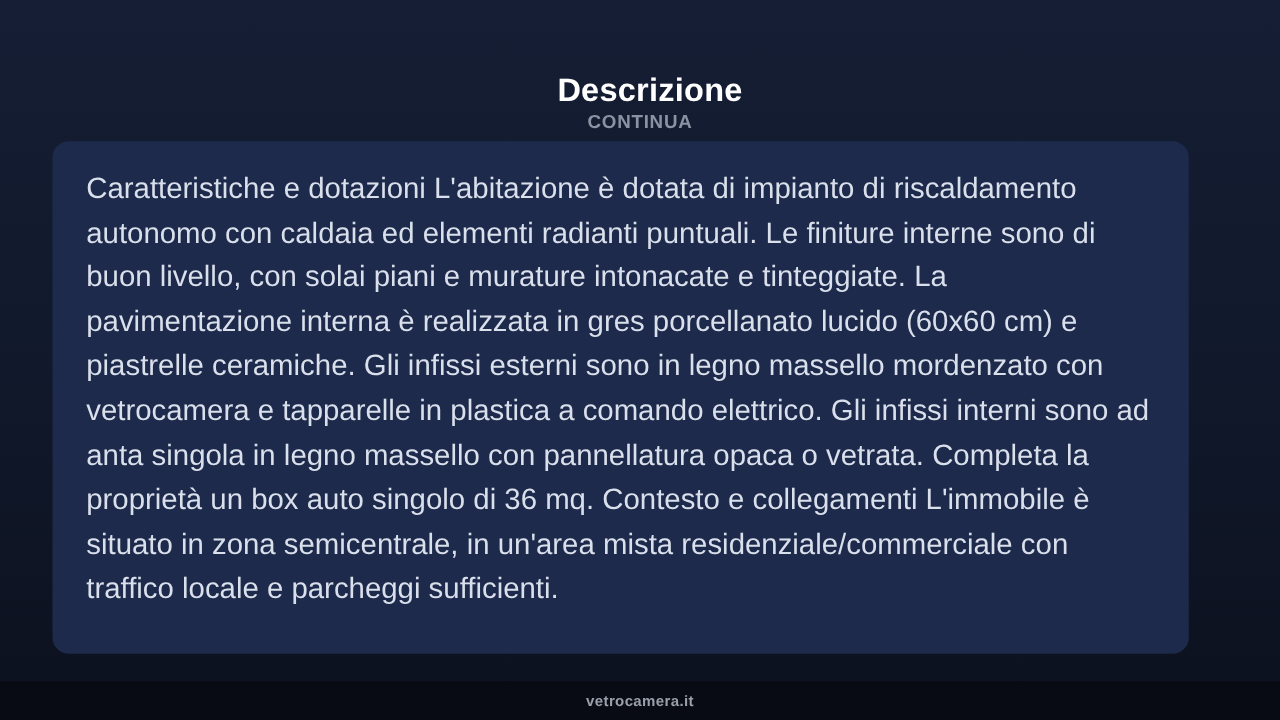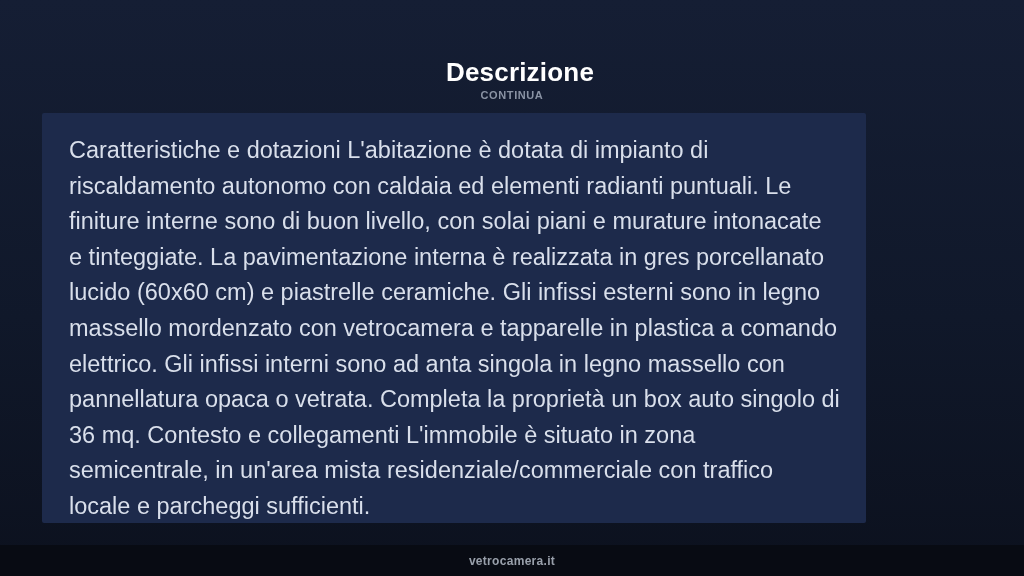--- a/index.html
+++ b/index.html
@@ -28,33 +28,33 @@
     font-weight: bold;
     letter-spacing: 0.2px;
     color: var(--title, #ffffff);
   }
   .subtitle {
     position: absolute;
     top: 89px;
     left: 0;
     width: 100%;
     text-align: center;
-    font-size: 11px;
+    font-size: 15px;
     font-weight: bold;
     letter-spacing: 0.6px;
     color: var(--subtitle, #8a93a4);
   }
   .description-card {
     position: absolute;
     left: 42px;
     top: 113px;
-    width: 824px;
+    width: 909px;
     height: 410px;
     box-sizing: border-box;
-    border-radius: 2px;
+    border-radius: 13px;
     background: var(--card, #1d2a4b);
   }
   .description-card p {
     margin: 0;
     padding: 20px 25px 0 27px;
     font-size: 23.5px;
     line-height: 35.6px;
     color: var(--body-text, #d9dfeb);
   }
   .footer-bar {

